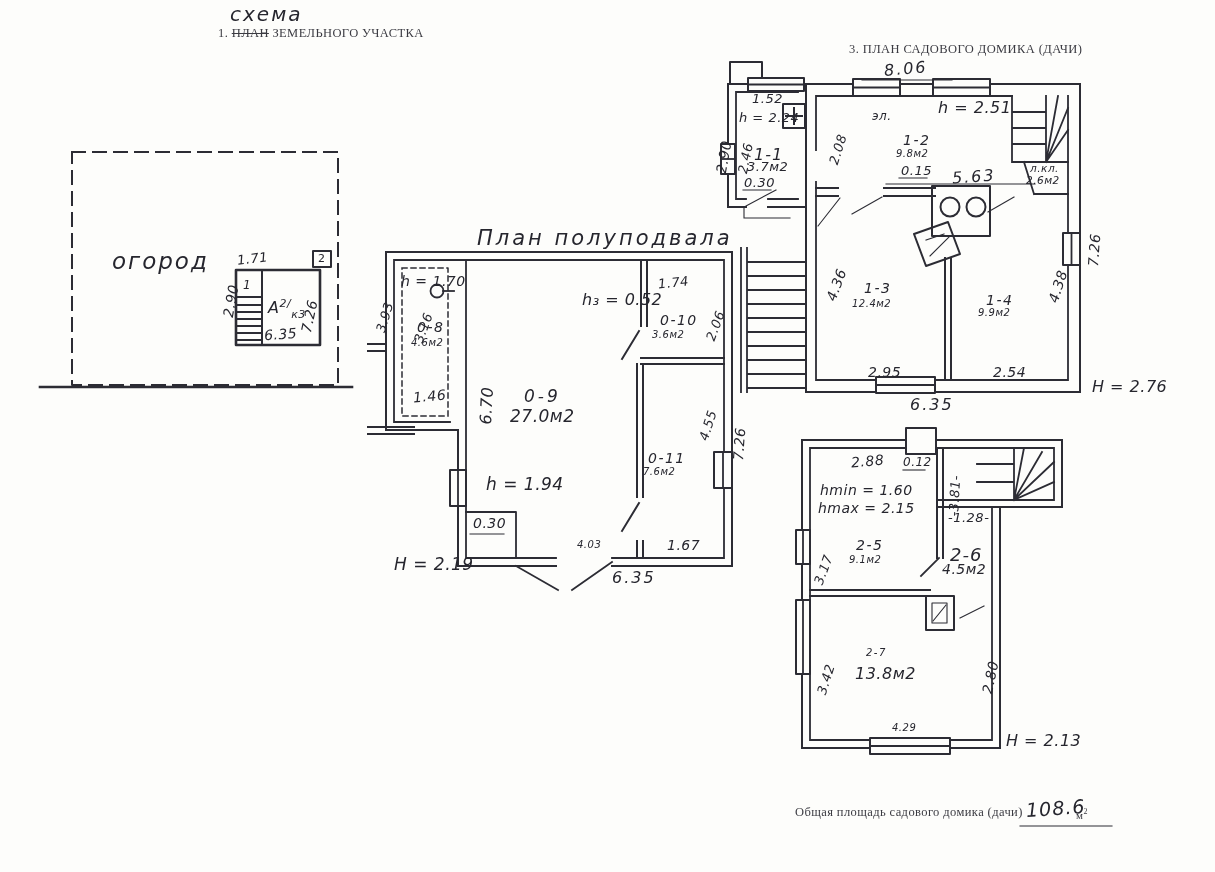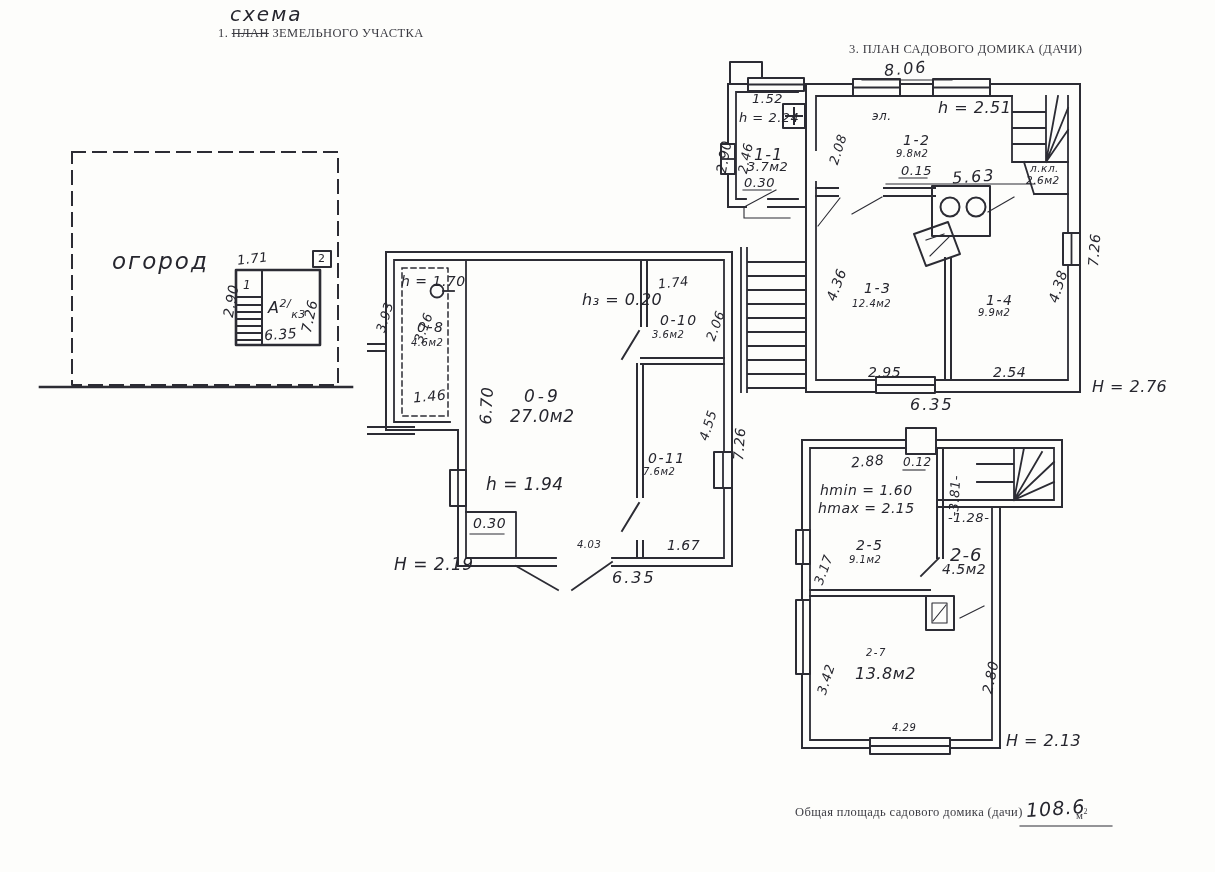--- a/index.html
+++ b/index.html
@@ -141,28 +141,29 @@
   <div class="lb dim" style="left:237px;top:252px;transform:rotate(-7deg)">1.71</div>
   <div class="lb dm2 v" style="left:221px;top:316px;transform:rotate(-80deg)">2.90</div>
   <div class="lb" style="left:243px;top:279px;font-size:12px">1</div>
   <div class="lb" style="left:268px;top:298px;font-size:16px"><span>А</span><span style="font-size:11px;vertical-align:super">2/</span><span style="font-size:11px;vertical-align:sub">к3</span></div>
   <div class="lb dm2 v" style="left:299px;top:331px;transform:rotate(-78deg)">7.26</div>
   <div class="lb dm2" style="left:264px;top:327px;transform:rotate(-4deg)">6.35</div>
   <div class="lb" style="left:318px;top:253px;font-size:11px;font-style:normal">2</div>
 </div>
 
 <div class="sec">
+  <div class="lb ttl" style="left:477px;top:228px">План полуподвала</div>
   <div class="lb dim v" style="left:374px;top:330px;transform:rotate(-73deg)">3.93</div>
   <div class="lb dm2" style="left:401px;top:274px">h = 1.70</div>
   <div class="lb dim v" style="left:412px;top:340px;transform:rotate(-70deg)">3.16</div>
   <div class="lb room" style="left:417px;top:320px">0-8</div>
   <div class="lb area" style="left:411px;top:338px">4.6м2</div>
   <div class="lb dm2" style="left:413px;top:389px;transform:rotate(-5deg)">1.46</div>
   <div class="lb dm3 v" style="left:478px;top:424px;transform:rotate(-87deg)">6.70</div>
-  <div class="lb dm3" style="left:582px;top:292px">h₃ = 0.20</div>
+  <div class="lb dm3" style="left:582px;top:292px">h₃ = 0.52</div>
   <div class="lb dim" style="left:658px;top:276px;transform:rotate(-6deg)">1.74</div>
   <div class="lb dim v" style="left:704px;top:338px;transform:rotate(-70deg)">2.06</div>
   <div class="lb room" style="left:660px;top:313px">0-10</div>
   <div class="lb area" style="left:652px;top:330px">3.6м2</div>
   <div class="lb big" style="left:524px;top:388px;letter-spacing:3px">0-9</div>
   <div class="lb big" style="left:510px;top:408px">27.0м2</div>
   <div class="lb big" style="left:486px;top:476px">h = 1.94</div>
   <div class="lb dim v" style="left:697px;top:438px;transform:rotate(-72deg)">4.55</div>
   <div class="lb dm2 v" style="left:731px;top:460px;transform:rotate(-86deg)">7.26</div>
   <div class="lb room" style="left:648px;top:451px">0-11</div>

